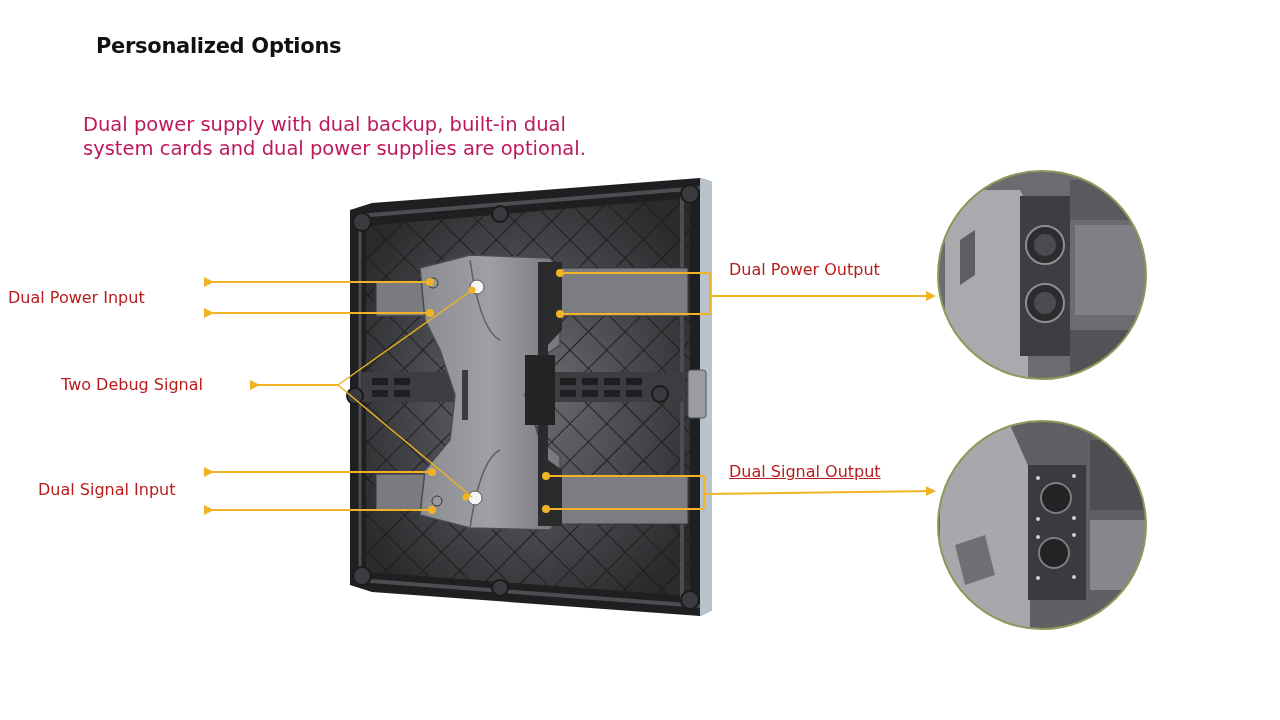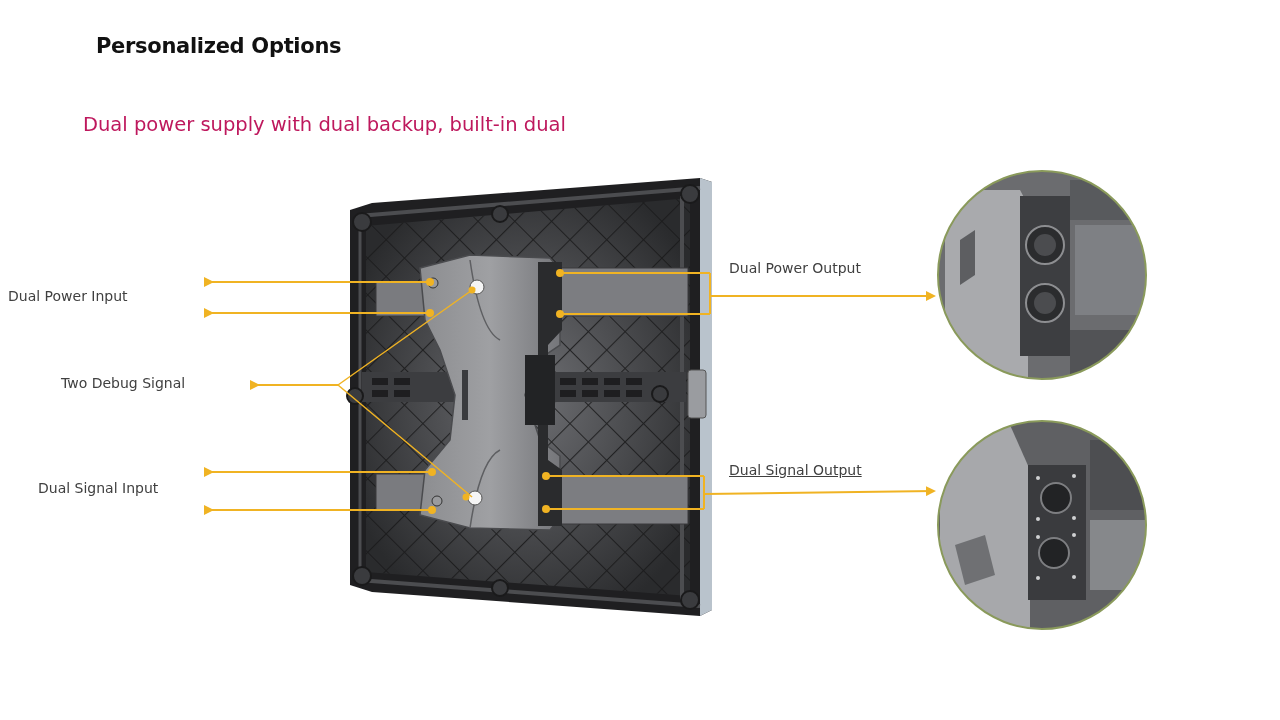--- a/index.html
+++ b/index.html
@@ -1,27 +1,28 @@
 <!DOCTYPE html>
 <html><head>
 <meta charset="utf-8">
 <style>
   html, body { margin:0; padding:0; background:#ffffff; }
   body { width:1280px; height:720px; position:relative; overflow:hidden; font-family:"Liberation Sans", "DejaVu Sans", sans-serif; color:#111; }
   .title { position:absolute; left:96px; top:34px; font-size:21px; font-weight:bold; font-family:"DejaVu Sans", sans-serif; letter-spacing:-0.3px; }
   .desc { position:absolute; left:83px; top:113px; font-size:19.5px; line-height:24px; font-family:"DejaVu Sans", sans-serif; color:#be185d; width:560px; }
-  .label { position:absolute; font-size:14px; font-family:"DejaVu Sans", sans-serif; color:#404040; white-space:nowrap; }
+  .label { position:absolute; font-size:16px; font-family:"DejaVu Sans", sans-serif; color:#b91c1c; white-space:nowrap; }
   svg.overlay { position:absolute; left:0; top:0; }
 </style>
 </head>
 <body>
 
 <div class="title">Personalized Options</div>
 <div class="desc">
   <div>Dual power supply with dual backup, built-in dual</div>
+  <div>system cards and dual power supplies are optional.</div>
 </div>
 
 <svg class="overlay" width="1280" height="720" viewBox="0 0 1280 720">
   <defs>
     <linearGradient id="cabBg" x1="0" y1="0" x2="1" y2="1">
       <stop offset="0" stop-color="#3a3a3c"></stop>
       <stop offset="0.5" stop-color="#5a5b5e"></stop>
       <stop offset="1" stop-color="#2e2f31"></stop>
     </linearGradient>
     <radialGradient id="panelShade" cx="0.5" cy="0.5" r="0.6">

